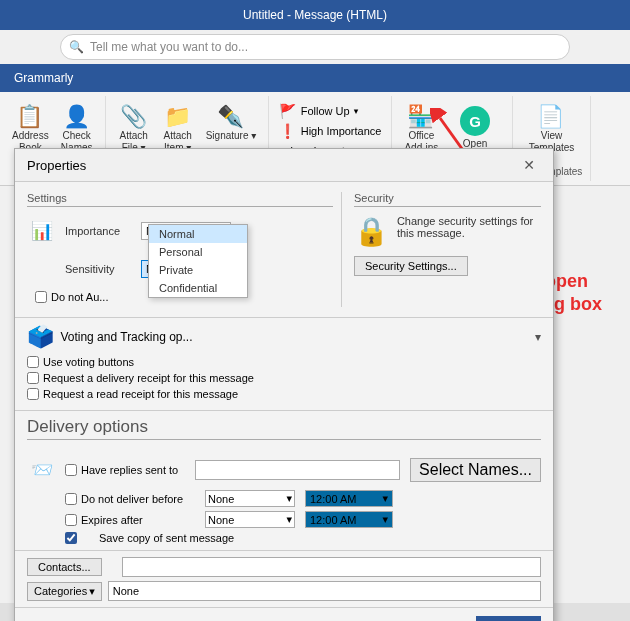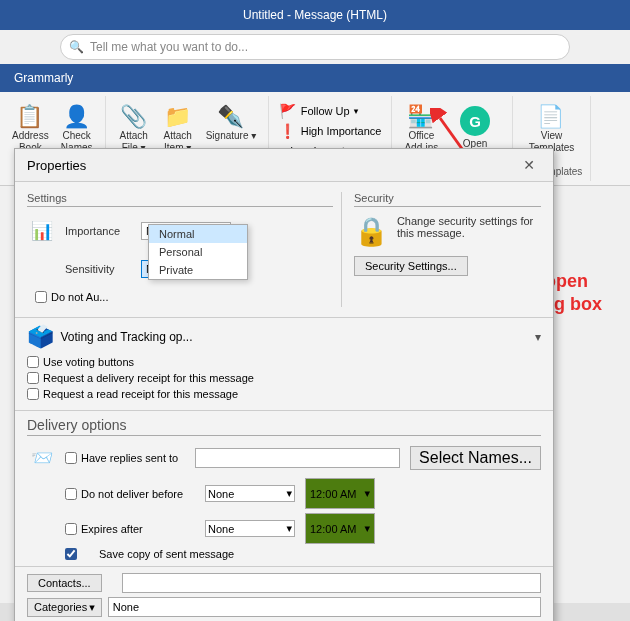--- a/index.html
+++ b/index.html
@@ -353,24 +353,24 @@
       background: white;
       font-size: 11px;
       padding: 1px 2px;
       width: 90px;
       display: flex;
       align-items: center;
       justify-content: space-between;
     }
     .delivery-time {
       border: 1px solid #aaa;
-      background: #4d7c0f;
-      font-size: 11px;
-      padding: 8px 4px;
-      width: 70px;
+      background: #0369a1;
+      font-size: 11px;
+      padding: 1px 4px;
+      width: 88px;
       display: flex;
       align-items: center;
       justify-content: space-between;
     }
     .select-names-btn {
       border: 1px solid #aaa;
       background: #e8e8e8;
       padding: 2px 8px;
       font-size: 16px;
       cursor: pointer;
@@ -638,21 +638,21 @@
       <input type="checkbox" style="">
       <span>Request a delivery receipt for this message</span>
     </div>
     <div class="checkbox-row">
       <input type="checkbox" style="">
       <span>Request a read receipt for this message</span>
     </div>
   </div>
 
   <div class="delivery-section">
-    <div style="font-size:14px;color:#555;border-bottom:1px solid #aaa;margin-bottom:6px;padding-bottom:2px;">Delivery options</div>
+    <div style="font-size:17px;color:#555;border-bottom:1px solid #aaa;margin-bottom:14px;padding-bottom:2px;">Delivery options</div>
     <div style="display:flex;gap:6px;align-items:center;margin-bottom:4px;">
       <div class="field-icon">📨</div>
       <div class="delivery-row" style="flex:1;margin:0;">
         <div class="checkbox-row" style="margin:0;width:120px;">
           <input type="checkbox" style="">
           <span>Have replies sent to</span>
         </div>
         <input type="text" class="delivery-input" style="flex: 1 1 0%; height: 20px; border: 1px solid rgb(170, 170, 170); margin-left: 4px;">
         <div class="select-names-btn" style="margin-left:4px;">Select Names...</div>
       </div>
@@ -709,17 +709,18 @@
 
   <div class="dialog-footer">
     <div class="footer-btn primary">Close</div>
   </div>
 </div>
 
 <div class="dropdown-menu">
   <div class="dropdown-item selected">Normal</div>
   <div class="dropdown-item">Personal</div>
   <div class="dropdown-item">Private</div>
+  <div class="dropdown-item">Confidential</div>
 </div>
 
 <div style="position:absolute;bottom:0;left:0;right:0;height:18px;background:#e0e0e0;display:flex;align-items:center;justify-content:center;">
   <span style="font-size:9px;color:#555;">wsxdn.com</span>
 </div>
 
 </body></html>

